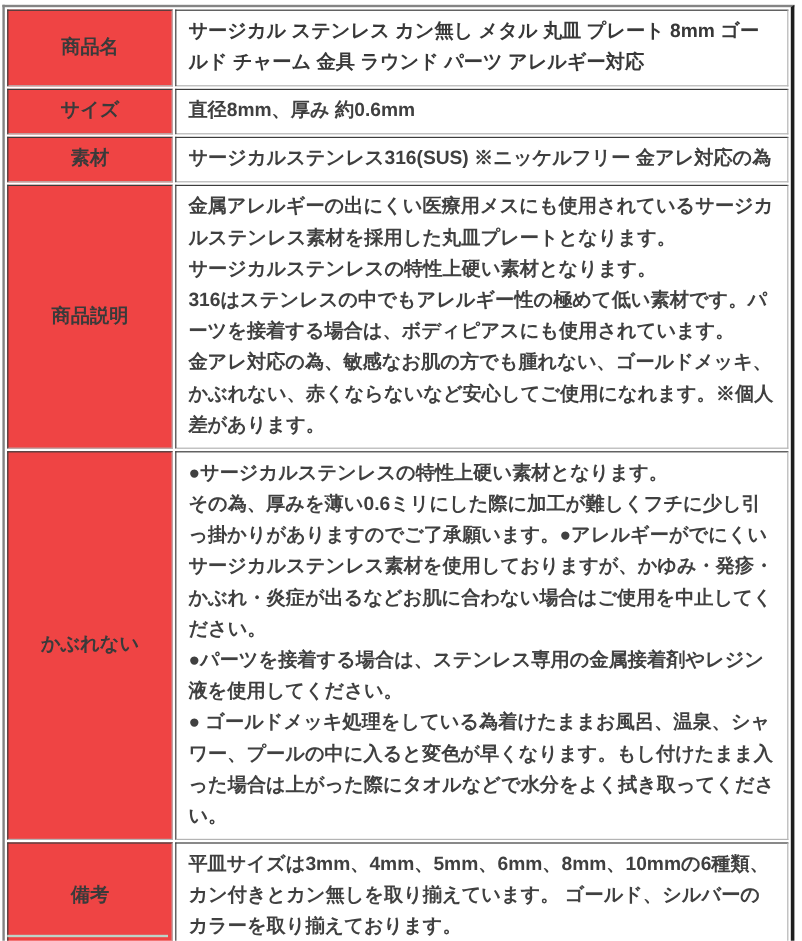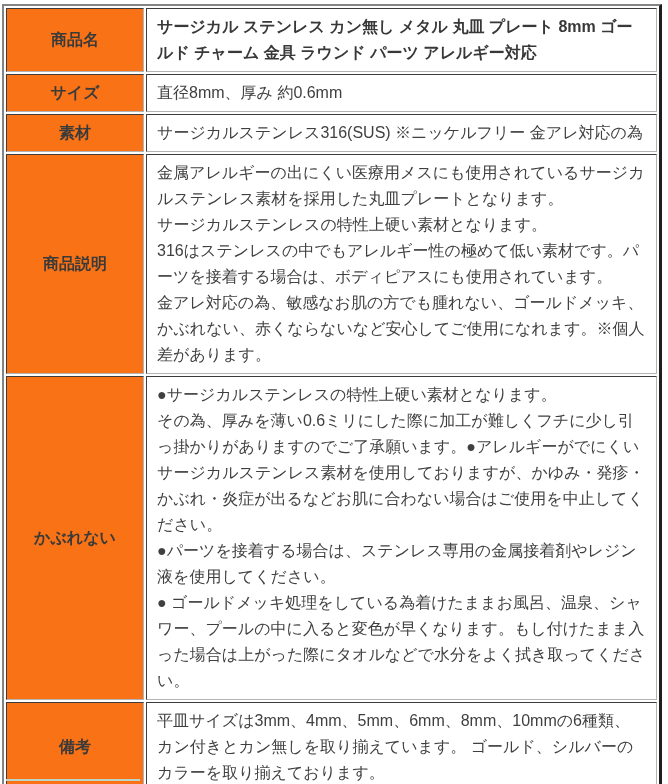--- a/index.html
+++ b/index.html
@@ -32,28 +32,29 @@
     border-style: solid;
     border-width: 1px;
     border-color: #3c3c3c #b4b4b4 #b4b4b4 #3c3c3c;
     font-size: 16px;
     line-height: 26px;
     vertical-align: middle;
     word-break: break-all;
   }
   td.label {
     width: 128px;
-    background: #f97316;
+    background: #ef4444;
     text-align: center;
     font-weight: bold;
     padding: 5px 4px;
     color: #3a3a3a;
   }
   td.content {
     padding: 5px 10px;
+    font-weight: bold;
   }
   td.content p {
     margin: 0;
   }
   tr.title-row td.content {
     font-weight: bold;
     color: #383838;
   }
   .row-short td.content { height: 26px; }
   .next-table-edge {

